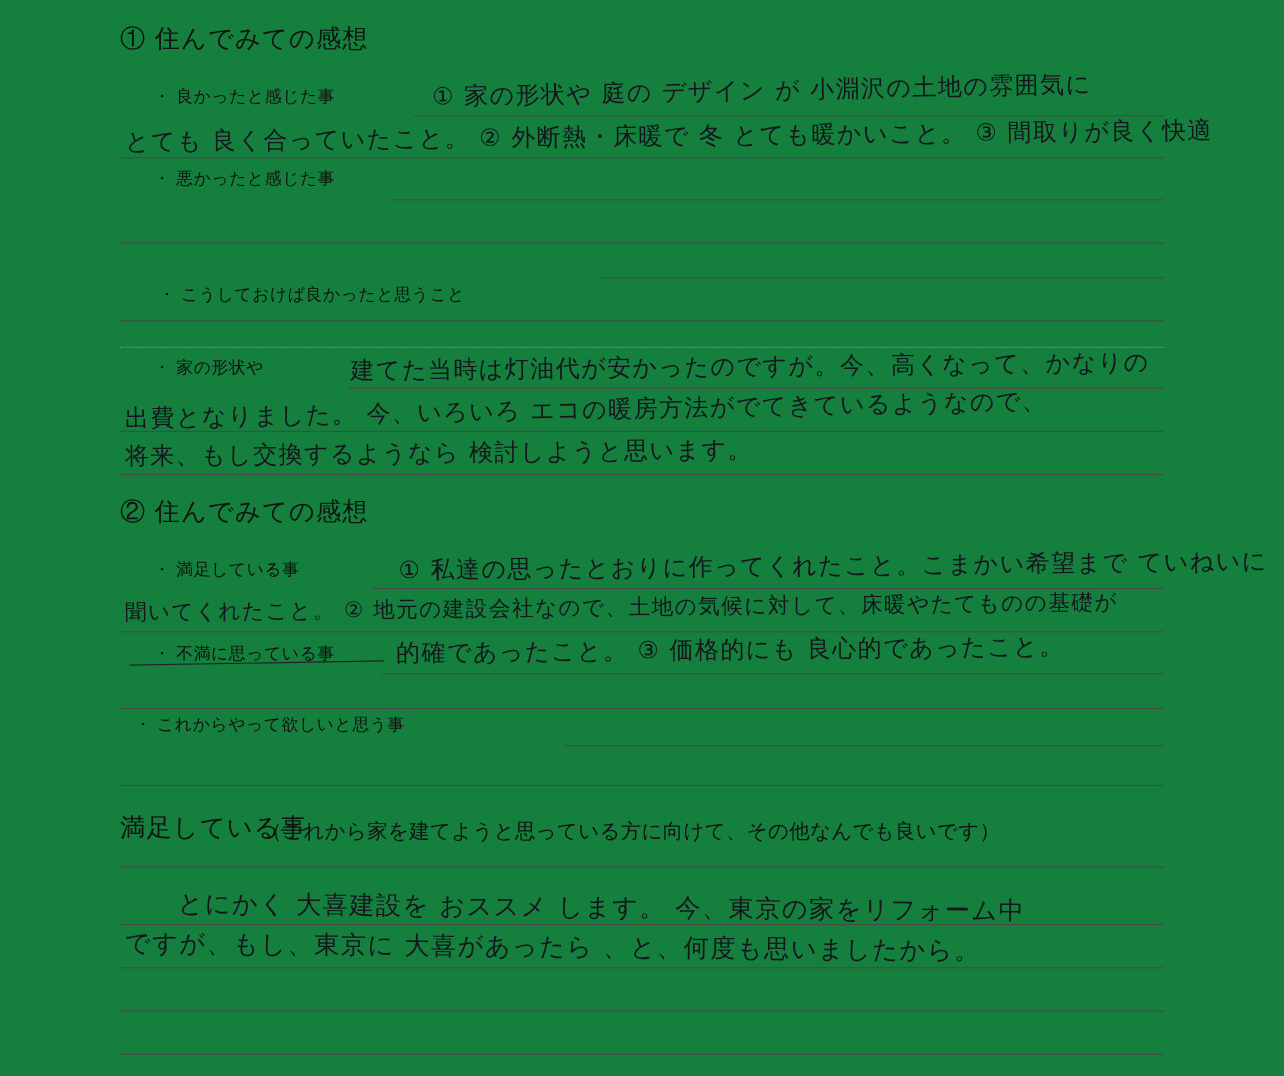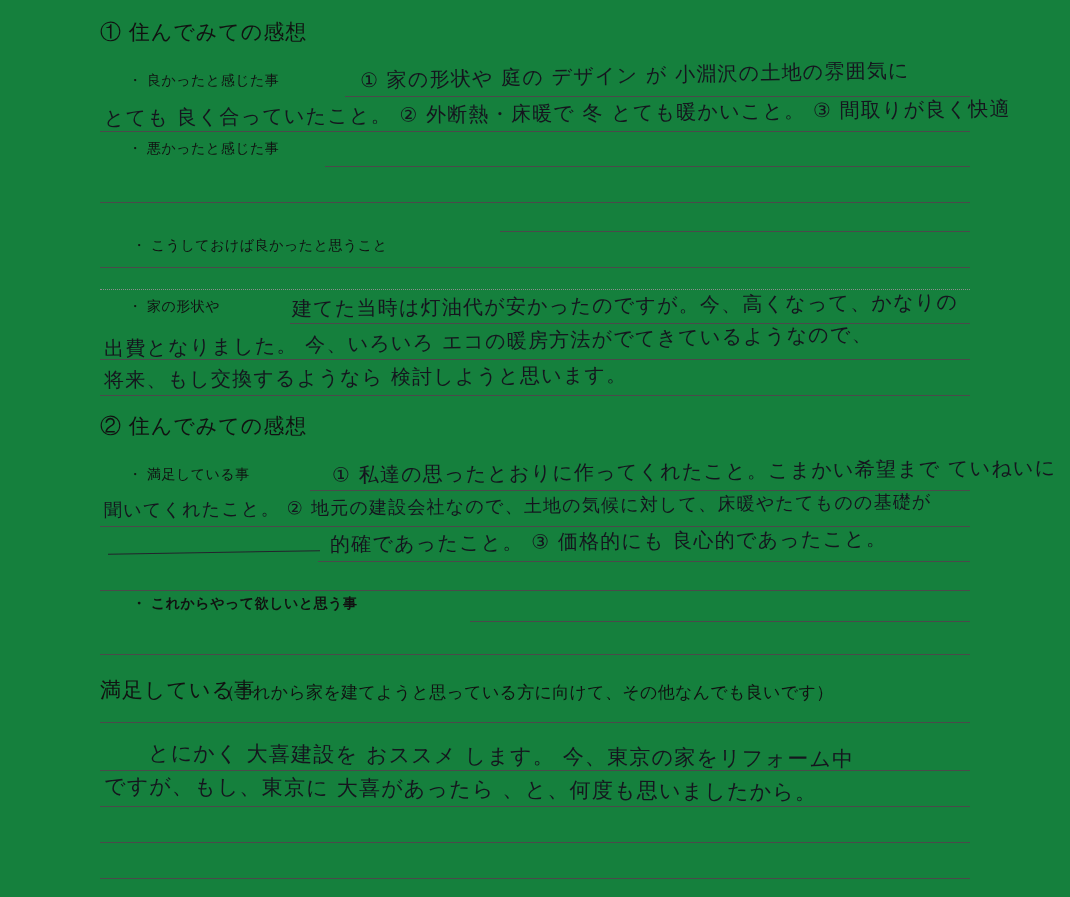--- a/index.html
+++ b/index.html
@@ -104,25 +104,26 @@
   <div class="printed section-head" style="left:100px; top:412px;">② 住んでみての感想</div>
 
   <div class="printed bullet" style="left:128px; top:466px;">・ 満足している事</div>
   <div class="rule" style="left:310px; top:490px; width:660px;"></div>
   <div class="rule" style="left:100px; top:526px; width:870px;"></div>
 
   <div class="hand s2" style="left:332px; top:458px;">① 私達の思ったとおりに作ってくれたこと。こまかい希望まで ていねいに</div>
   <div class="hand s2 sm" style="left:104px; top:494px;">聞いてくれたこと。 ② 地元の建設会社なので、土地の気候に対して、床暖やたてものの基礎が</div>
   <div class="hand s2" style="left:330px; top:528px;">的確であったこと。 ③ 価格的にも 良心的であったこと。</div>
 
+  <div class="printed bullet" style="left:128px; top:536px;">・ 不満に思っている事</div>
   <div class="strike" style="left:108px; top:552px; width:212px;"></div>
   <div class="rule" style="left:318px; top:561px; width:652px;"></div>
   <div class="rule" style="left:100px; top:590px; width:870px;"></div>
 
-  <div class="printed bullet" style="left:132px; top:595px;font-weight:bold;">・ これからやって欲しいと思う事</div>
+  <div class="printed bullet" style="left:112px; top:595px;">・ これからやって欲しいと思う事</div>
   <div class="rule" style="left:470px; top:621px; width:500px;"></div>
   <div class="rule" style="left:100px; top:654px; width:870px;"></div>
 
   <div class="printed section-head" style="left:100px; top:676px;">満足している事</div>
   <div class="printed small-note" style="left:218px; top:681px;">（これから家を建てようと思っている方に向けて、その他なんでも良いです）</div>
 
   <div class="rule" style="left:100px; top:722px; width:870px;"></div>
   <div class="rule" style="left:100px; top:770px; width:870px;"></div>
   <div class="rule" style="left:100px; top:806px; width:870px;"></div>
   <div class="rule" style="left:100px; top:842px; width:870px;"></div>

